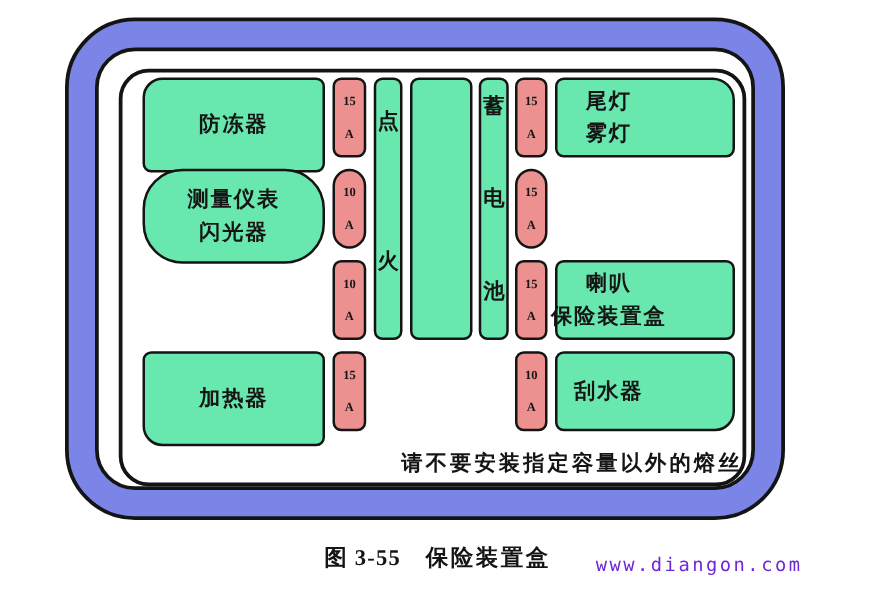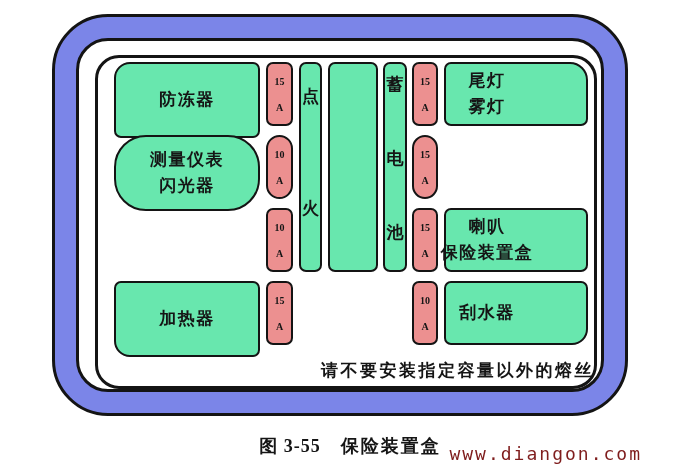--- a/index.html
+++ b/index.html
@@ -62,21 +62,21 @@
     white-space:nowrap;
   }
   #caption{
     position:absolute;left:0;right:0;top:434px;text-align:center;
     font-size:18px;font-weight:700;letter-spacing:2px;
   }
   #caption .cap-no{margin-right:1.1em;letter-spacing:1px;}
   #watermark{
     position:absolute;right:58px;top:443px;
     font-family:"DejaVu Sans Mono","Liberation Mono",monospace;
-    font-size:18px;letter-spacing:2px;color:#7f1d1d;font-weight:400;
+    font-size:15px;letter-spacing:2px;color:#6d28d9;font-weight:400;
   }
 </style>
 </head>
 <body>
 
 <div id="canvas">
 
   <div id="ring">
     <div id="ring-hole"></div>
   </div>

